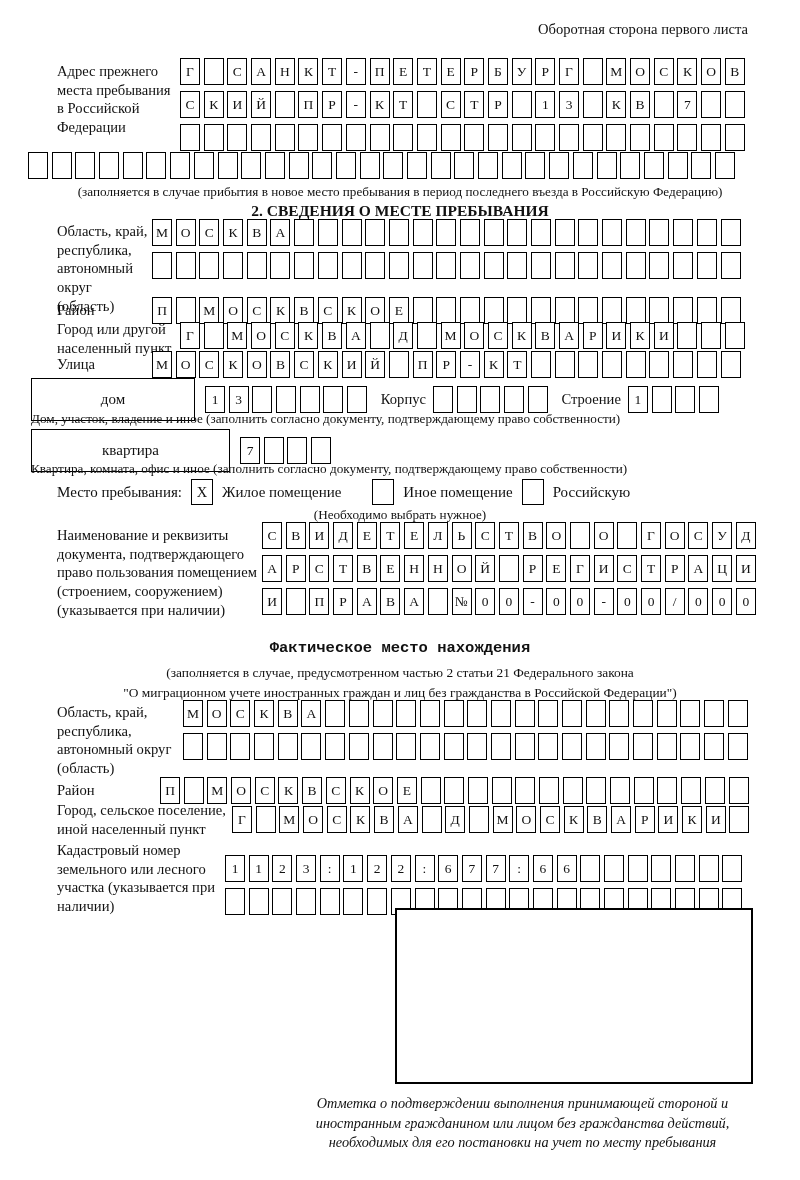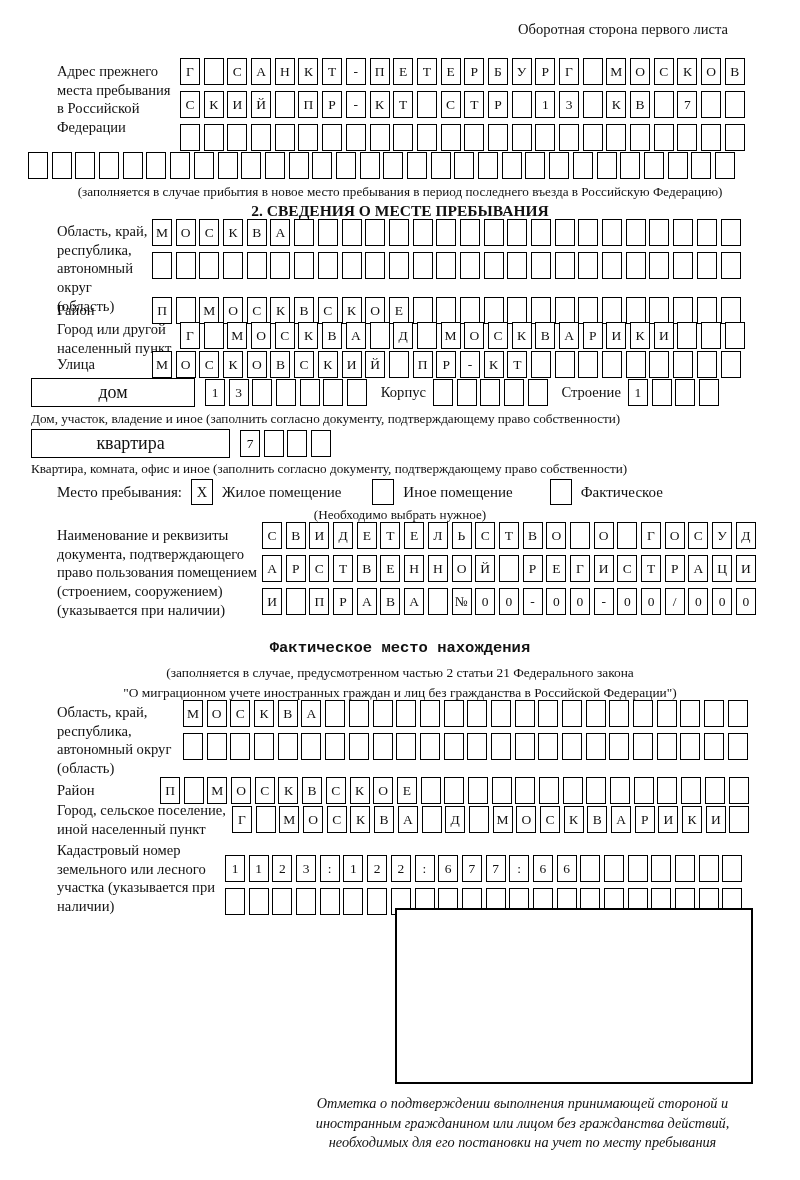--- a/index.html
+++ b/index.html
@@ -12,43 +12,43 @@
   .cells{display:flex;}
   .vrows .cells{margin-bottom:6px;}
   .cell{
     width:20px;height:27px;border:1.7px solid #000;box-sizing:border-box;
     margin-right:3.7px;display:flex;align-items:center;justify-content:center;
     font-size:13.5px;background:#fff;flex:0 0 auto;
   }
   .footnote{font-size:13.2px;text-align:center;width:100%;}
   .sec-title{font-size:15.5px;font-weight:bold;text-align:center;width:100%;}
   .widebox{
-    border:1.8px solid #000;height:29px;box-sizing:border-box;
-    display:flex;align-items:center;justify-content:center;font-size:18px;background:#fff;
+    border:1.8px solid #000;height:43px;box-sizing:border-box;
+    display:flex;align-items:center;justify-content:center;font-size:15px;background:#fff;
   }
   .inline-row{display:flex;align-items:center;}
   .inline-lbl{font-size:14.6px;margin:0 7px 0 10px;white-space:nowrap;}
   .cap{font-size:13.2px;}
   .cbx{
     width:22px;height:26px;border:1.7px solid #000;box-sizing:border-box;
     display:inline-flex;align-items:center;justify-content:center;
     font-size:14.5px;margin:0 9px;background:#fff;flex:0 0 auto;
   }
   .cbl{font-size:15px;white-space:nowrap;}
   .mesto{display:flex;align-items:center;}
   .stampbox{border:2px solid #000;background:#fff;box-sizing:border-box;}
   .stampcap{font-size:14.3px;line-height:1.38;text-align:center;}
   .note2{font-size:13.4px;text-align:center;width:100%;line-height:1.5;}
 </style>
 </head>
 <body>
 
 <div class="page">
 
-  <div class="abs lbl" style="left:400px;top:20px;width:328px;text-align:right;">Оборотная сторона первого листа</div>
+  <div class="abs lbl" style="left:420px;top:20px;width:328px;text-align:right;">Оборотная сторона первого листа</div>
 
   <div class="abs lbl" style="left:57px;top:62px;width:120px;">Адрес прежнего места пребывания в Российской Федерации</div>
   <div class="abs vrows" style="left:180px;top:58px;">
     <div class="cells">
         <div class="cell">Г</div>
         <div class="cell"></div>
         <div class="cell">С</div>
         <div class="cell">А</div>
         <div class="cell">Н</div>
         <div class="cell">К</div>
@@ -342,23 +342,23 @@
         <div class="cell"></div>
       </div>
   </div>
   <div class="abs cap" style="left:31px;top:461px;">Квартира, комната, офис и иное (заполнить согласно документу, подтверждающему право собственности)</div>
 
   <div class="abs mesto" style="left:57px;top:479px;">
     <span class="cbl">Место пребывания:</span>
     <span class="cbx">X</span>
     <span class="cbl" style="margin-right:22px;">Жилое помещение</span>
     <span class="cbx"></span>
-    <span class="cbl" style="margin-right:28px;">Иное помещение</span>
+    <span class="cbl" style="">Иное помещение</span>
     <span class="cbx"></span>
-    <span class="cbl">Фактическое</span>
+    <span class="cbl">Российскую</span>
   </div>
   <div class="abs cap" style="left:250px;top:507px;width:300px;text-align:center;">(Необходимо выбрать нужное)</div>
 
   <div class="abs lbl" style="left:57px;top:526px;width:200px;">Наименование и реквизиты документа, подтверждающего право пользования помещением (строением, сооружением) (указывается при наличии)</div>
   <div class="abs vrows" style="left:262px;top:522px;">
     <div class="cells">
         <div class="cell">С</div>
         <div class="cell">В</div>
         <div class="cell">И</div>
         <div class="cell">Д</div>

